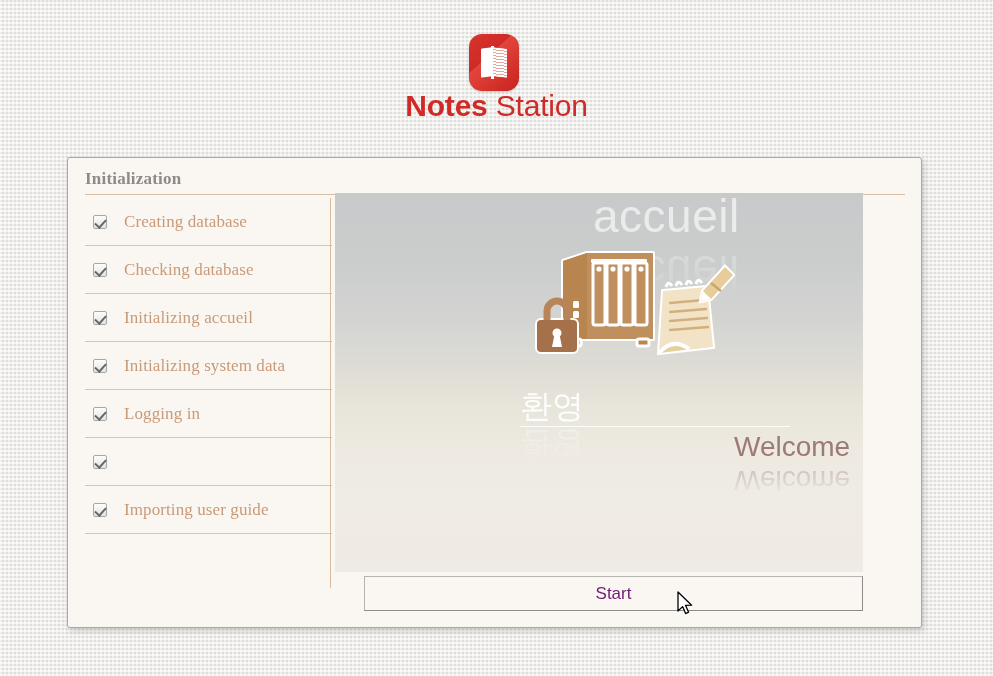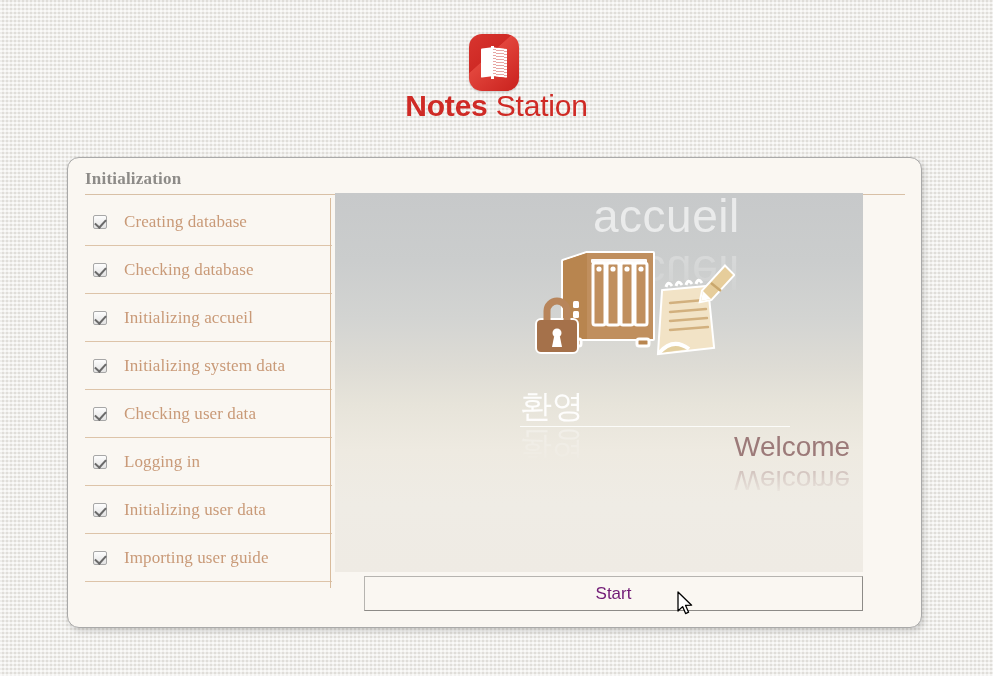--- a/index.html
+++ b/index.html
@@ -42,21 +42,21 @@
     font-size:30px; line-height:36px; color:#cf2a25; font-weight:400;
     font-family:"Liberation Sans", sans-serif; letter-spacing:-0.2px;
   }
   #brand-title .b { font-weight:bold; }
 
   
   #panel {
     position:absolute; left:67px; top:157px; width:855px; height:471px;
     background:#faf7f2;
     border:1px solid #a9a9a9;
-    border-radius:12px;
+    border-radius:3px;
     box-shadow: 2px 3px 6px rgba(0,0,0,0.16);
   }
   #panel-title {
     position:absolute; left:17px; top:11px;
     font-family:"Liberation Serif", serif; font-weight:bold;
     font-size:17px; color:#8d8b88; letter-spacing:0.2px;
   }
   #panel-title-rule {
     position:absolute; left:17px; top:36px; width:820px; height:1px;
     background:#d8c0a6;
@@ -195,29 +195,24 @@
     <div class="step">
       <span class="step-check"></span>
       <span class="step-label">Initializing accueil</span>
     </div>
     <div class="step">
       <span class="step-check"></span>
       <span class="step-label">Initializing system data</span>
     </div>
     <div class="step">
       <span class="step-check"></span>
-      <span class="step-label">Checking user data</span>
-    </div>
-    <div class="step">
-      <span class="step-check"></span>
       <span class="step-label">Logging in</span>
     </div>
     <div class="step">
       <span class="step-check"></span>
-      <span class="step-label">Initializing user data</span>
     </div>
     <div class="step">
       <span class="step-check"></span>
       <span class="step-label">Importing user guide</span>
     </div>
   </div>
 
   <div id="divider"></div>
 
   <div id="stage">

